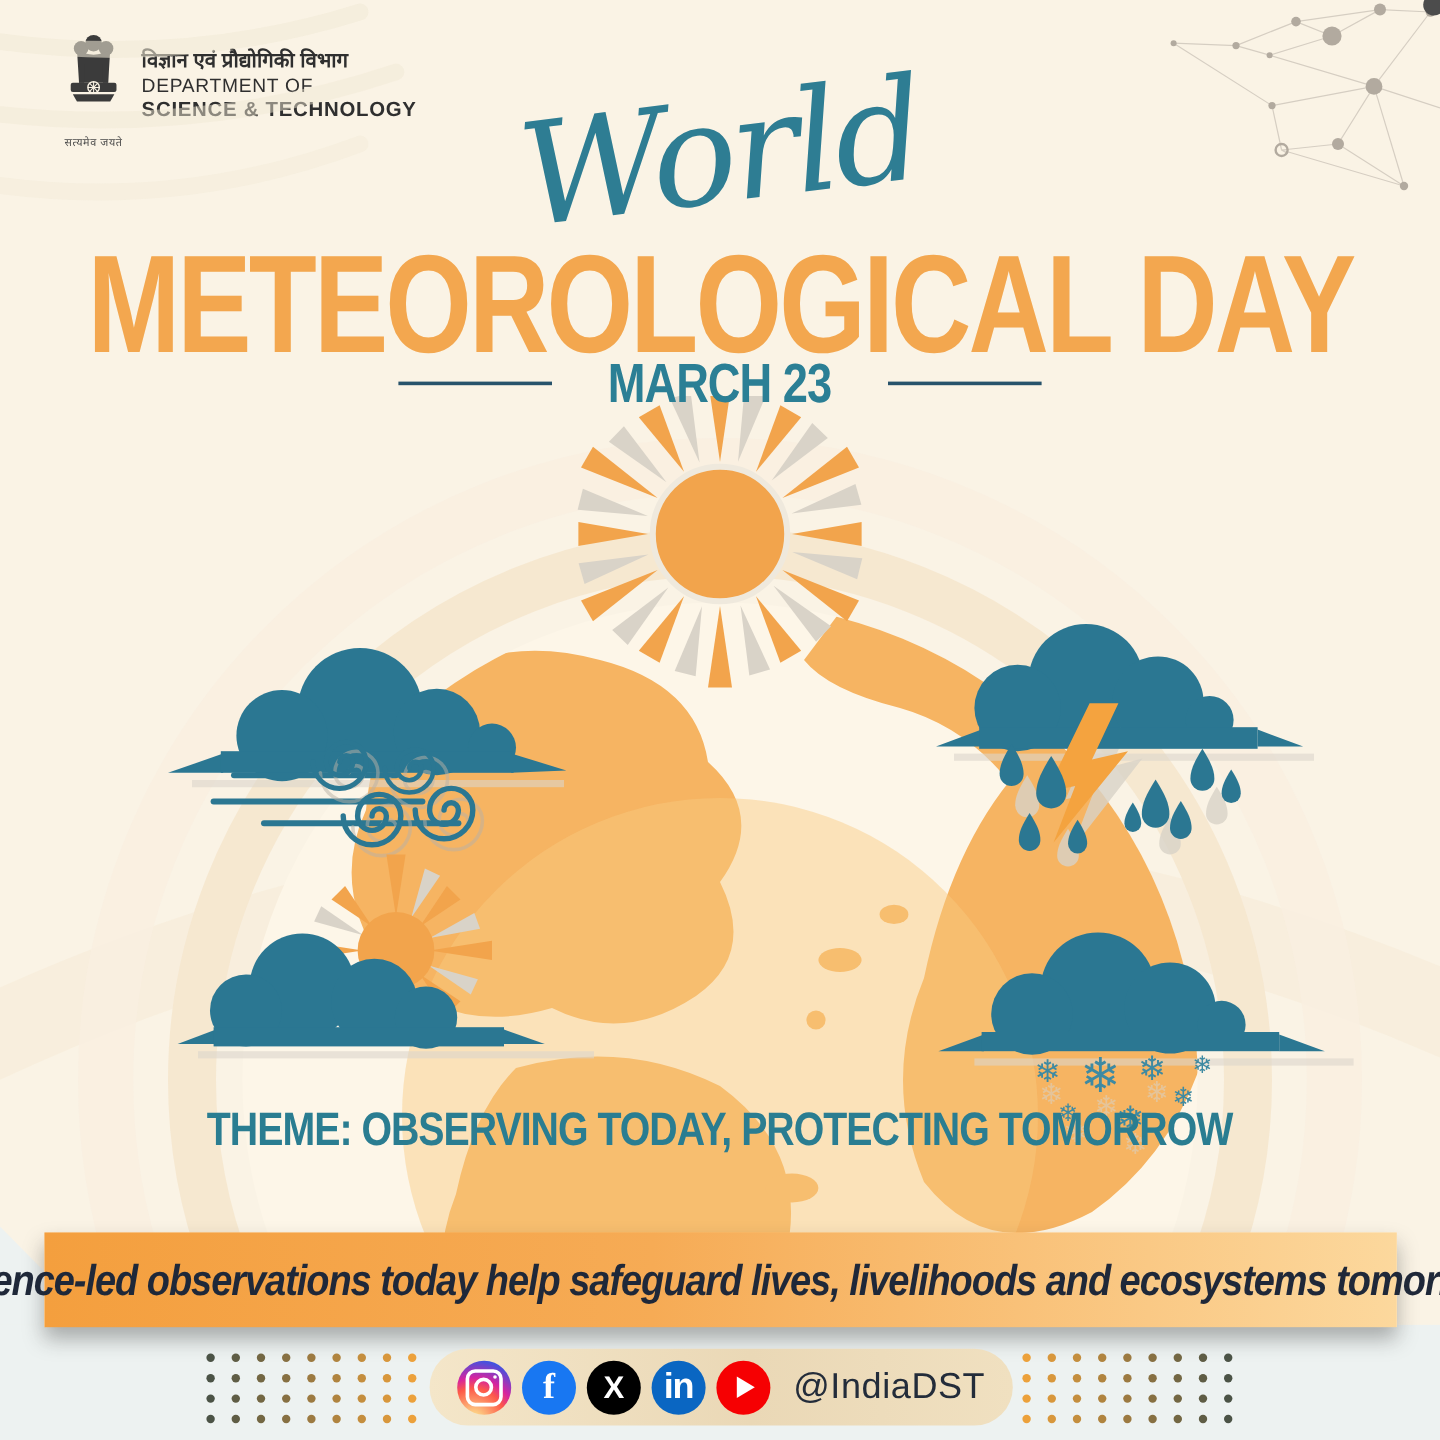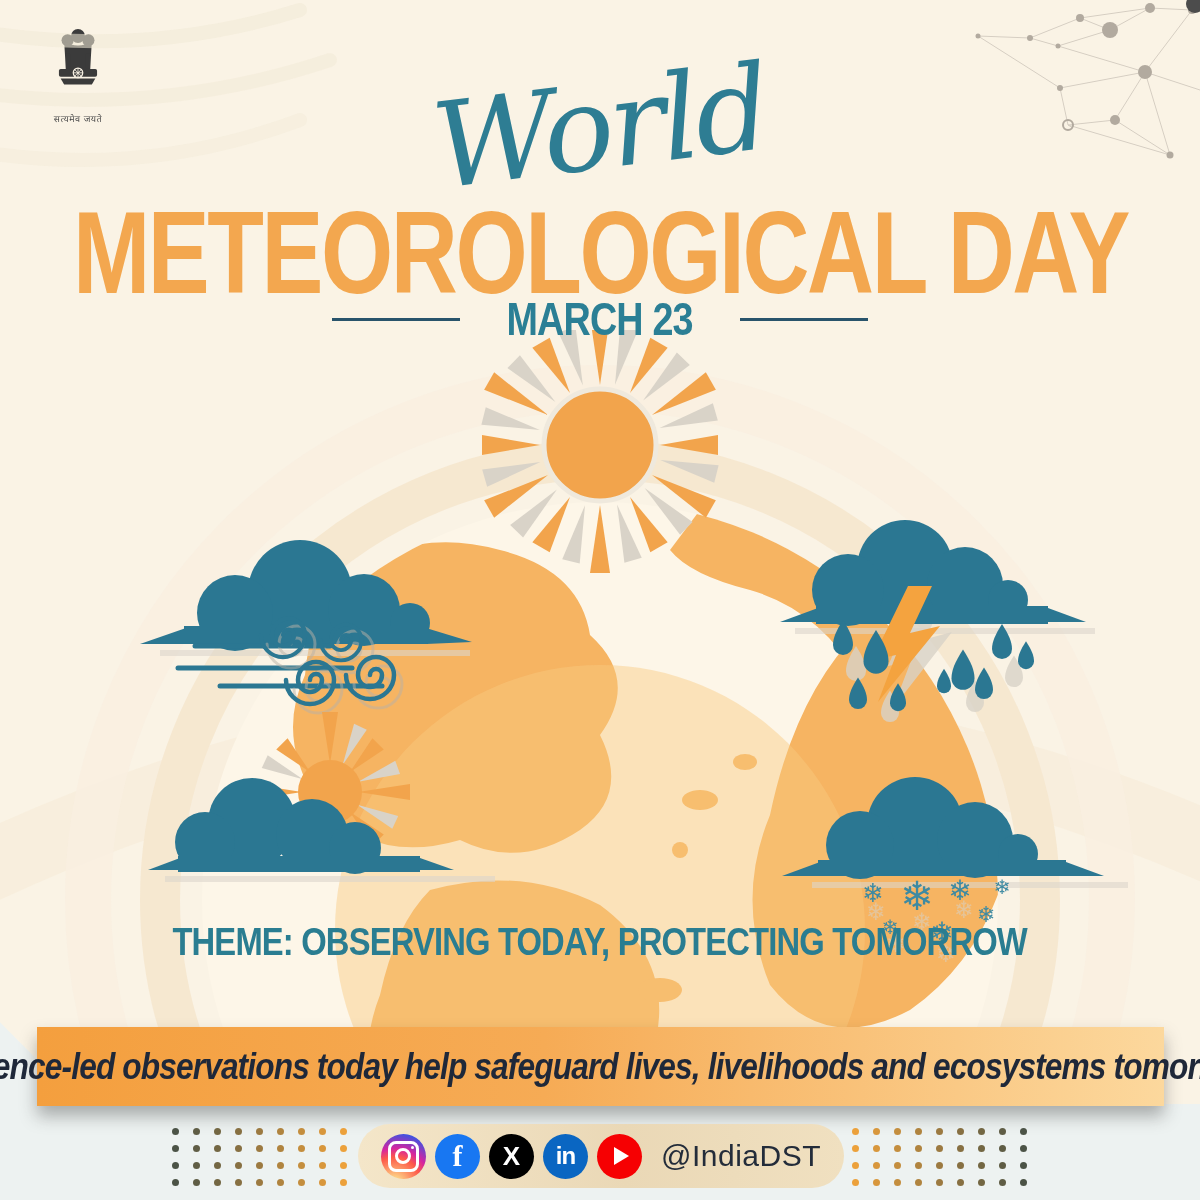--- a/index.html
+++ b/index.html
@@ -43,21 +43,21 @@
   .footer-band{left:0;top:1104px;width:1200px;height:96px;background:#edf2f1;z-index:4;}
   .footer-wedge{left:0;top:1004px;width:37px;height:101px;background:#edf2f1;z-index:3;
     clip-path:polygon(0 18%,100% 55%,100% 100%,0 100%);}
   .social-pill{left:358px;top:1124px;width:486px;height:64px;border-radius:32px;z-index:9;
     background:linear-gradient(90deg,#f4e6c9,#ead8b6 55%,#f0e0c0);
     display:flex;align-items:center;justify-content:center;gap:9px;}
   .sicon{width:45px;height:45px;border-radius:50%;display:flex;align-items:center;
     justify-content:center;color:#fff;font-weight:bold;flex:0 0 auto;}
   .ic-fb{background:#1877f2;font-size:30px;font-family:"Liberation Serif",serif;}
   .ic-x{background:#000;font-size:26px;}
-  .ic-in{background:#0a66c2;font-size:24px;letter-spacing:-1px;}
+  .ic-in{background:#0a66c2;font-size:30px;letter-spacing:-1px;}
   .ic-yt{background:#f60002;}
   .yt-play{width:0;height:0;border-left:15px solid #fff;border-top:9px solid transparent;
     border-bottom:9px solid transparent;margin-left:4px;}
   .ic-ig{background:radial-gradient(circle at 30% 110%,#fdf497 0%,#fd5949 45%,#d6249f 60%,#285aeb 90%);}
   .ig-frame{width:25px;height:25px;border:3px solid #fff;border-radius:8px;position:relative;
     display:flex;align-items:center;justify-content:center;}
   .ig-lens{width:10px;height:10px;border:3px solid #fff;border-radius:50%;}
   .ig-dot{position:absolute;top:2px;right:2px;width:3px;height:3px;border-radius:50%;background:#fff;}
   .handle{font-size:30px;color:#232c3a;margin-left:10px;letter-spacing:.5px;}
 
@@ -140,20 +140,25 @@
       <circle cx="30" cy="52.5" r="5.5" fill="none" stroke="#faf3e5" stroke-width="1.4"></circle>
       <g stroke="#faf3e5" stroke-width="1">
         <line x1="30" y1="47" x2="30" y2="58"></line>
           <line x1="24.5" y1="52.5" x2="35.5" y2="52.5"></line>
         <line x1="26" y1="48.5" x2="34" y2="56.5"></line>
           <line x1="34" y1="48.5" x2="26" y2="56.5"></line>
       </g>
     </svg>
     <div class="emblem-motto">सत्यमेव जयते</div>
   </div>
+  <div class="dept-lines">
+    <div class="dept-hi">विज्ञान एवं प्रौद्योगिकी विभाग</div>
+    <div class="dept-en1">DEPARTMENT OF</div>
+    <div class="dept-en2">SCIENCE &amp; TECHNOLOGY</div>
+  </div>
 </div>
 
 <div class="abs center-row script-word">
   <span>World</span>
 </div>
 <div class="abs center-row main-title">
   <span>METEOROLOGICAL DAY</span>
 </div>
 <div class="abs center-row date-row" style="display:flex;">
   <div class="date-line"></div>

